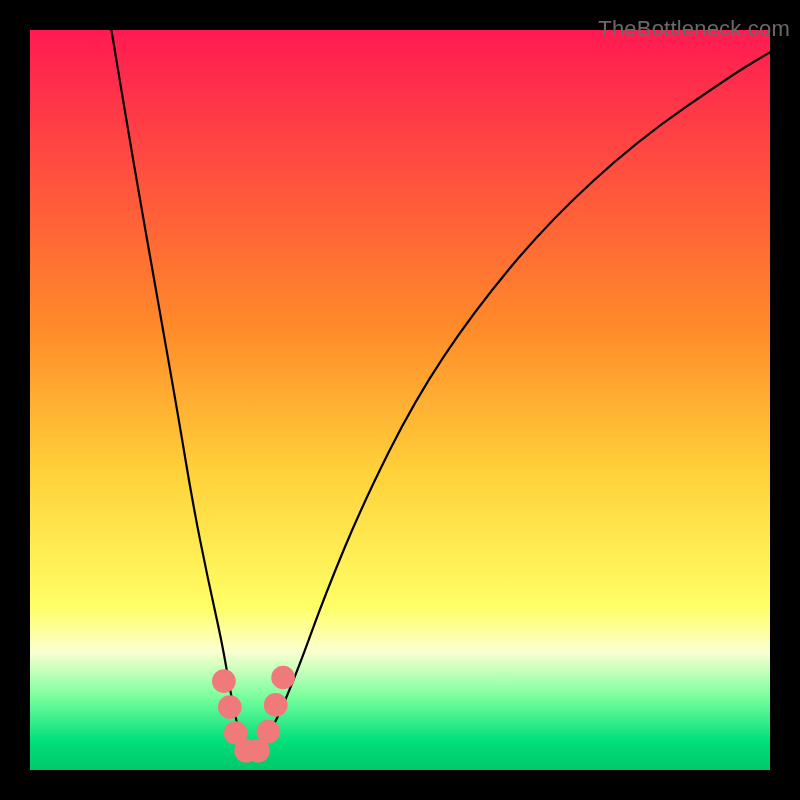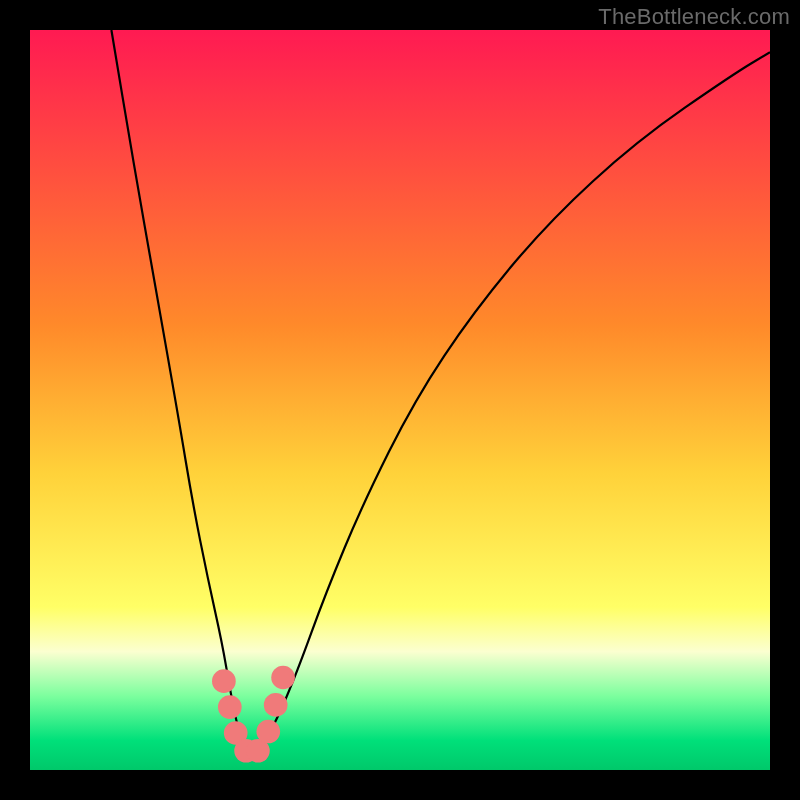--- a/index.html
+++ b/index.html
@@ -20,21 +20,21 @@
   }
   .plot {
     position: absolute;
     left: 0;
     top: 0;
     width: 740px;
     height: 740px;
   }
   .watermark {
     position: absolute;
-    top: 4px;
+    top: 16px;
     right: 10px;
     font-family: Arial, Helvetica, sans-serif;
     font-size: 22px;
     color: #6a6a6a;
     font-weight: 500;
     letter-spacing: 0.2px;
   }
 </style>
 </head>
 <body>

